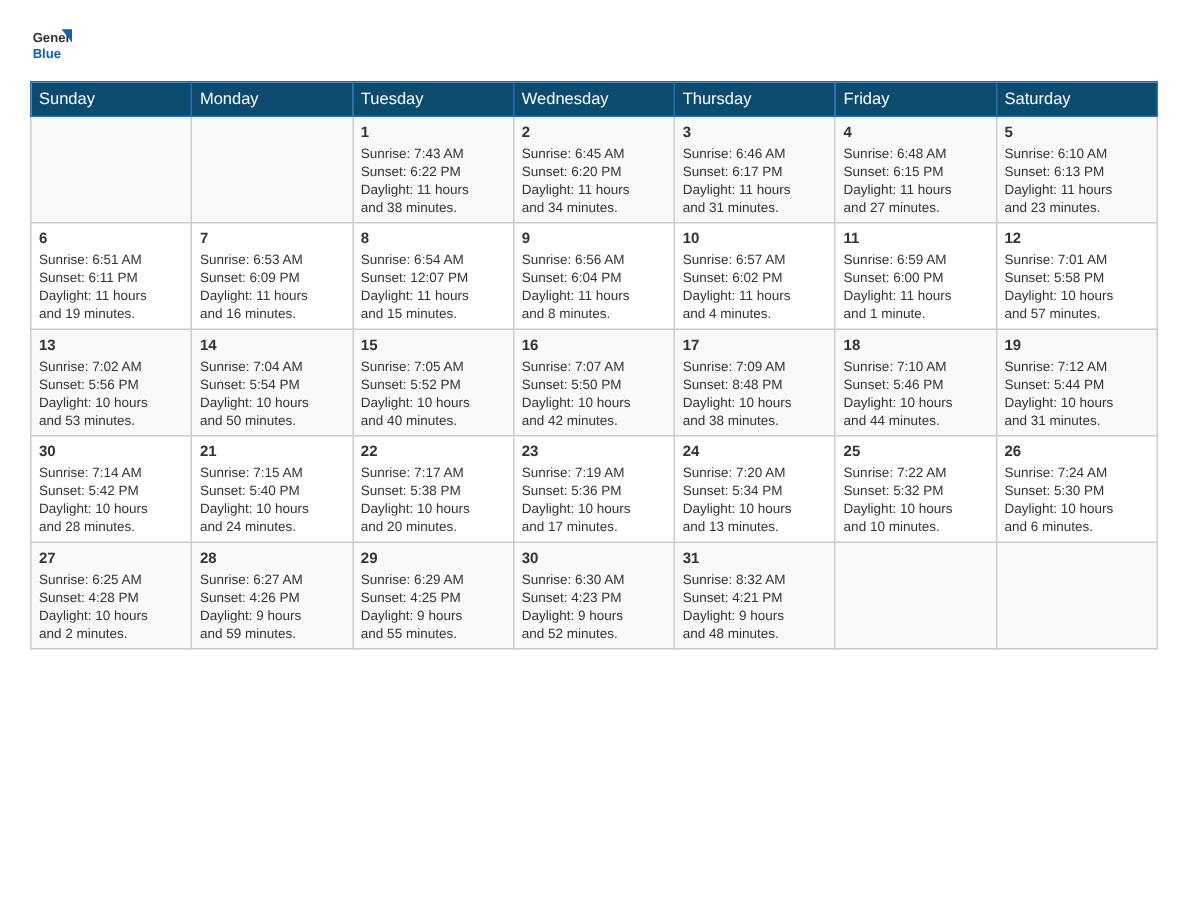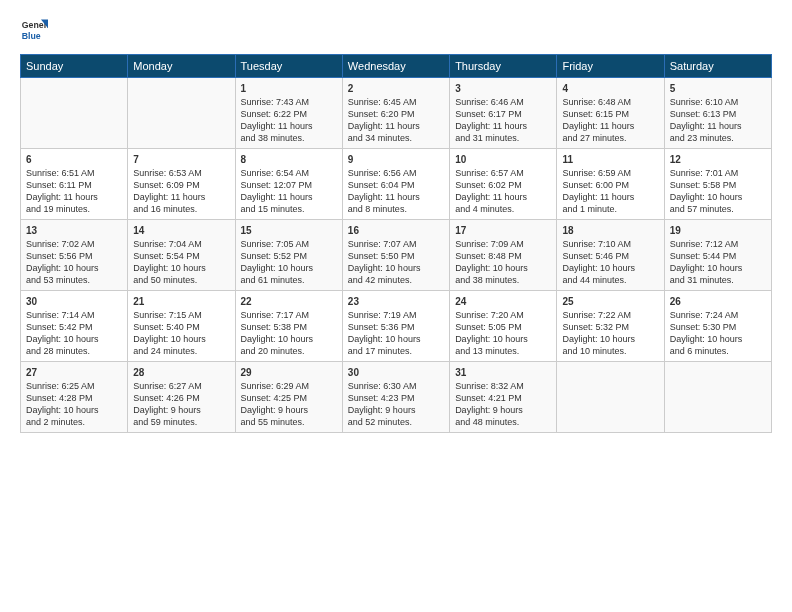--- a/index.html
+++ b/index.html
@@ -229,21 +229,21 @@
             <div class="day-info">Sunrise: 7:04 AM</div>
             <div class="day-info">Sunset: 5:54 PM</div>
             <div class="day-info">Daylight: 10 hours</div>
             <div class="day-info">and 50 minutes.</div>
           </td>
           <td>
             <span class="day-num">15</span>
             <div class="day-info">Sunrise: 7:05 AM</div>
             <div class="day-info">Sunset: 5:52 PM</div>
             <div class="day-info">Daylight: 10 hours</div>
-            <div class="day-info">and 61 minutes.</div>
+            <div class="day-info">and 40 minutes.</div>
           </td>
           <td>
             <span class="day-num">16</span>
             <div class="day-info">Sunrise: 7:07 AM</div>
             <div class="day-info">Sunset: 5:50 PM</div>
             <div class="day-info">Daylight: 10 hours</div>
             <div class="day-info">and 42 minutes.</div>
           </td>
           <td>
             <span class="day-num">17</span>
@@ -292,21 +292,21 @@
           <td>
             <span class="day-num">23</span>
             <div class="day-info">Sunrise: 7:19 AM</div>
             <div class="day-info">Sunset: 5:36 PM</div>
             <div class="day-info">Daylight: 10 hours</div>
             <div class="day-info">and 17 minutes.</div>
           </td>
           <td>
             <span class="day-num">24</span>
             <div class="day-info">Sunrise: 7:20 AM</div>
-            <div class="day-info">Sunset: 5:05 PM</div>
+            <div class="day-info">Sunset: 5:34 PM</div>
             <div class="day-info">Daylight: 10 hours</div>
             <div class="day-info">and 13 minutes.</div>
           </td>
           <td>
             <span class="day-num">25</span>
             <div class="day-info">Sunrise: 7:22 AM</div>
             <div class="day-info">Sunset: 5:32 PM</div>
             <div class="day-info">Daylight: 10 hours</div>
             <div class="day-info">and 10 minutes.</div>
           </td>

